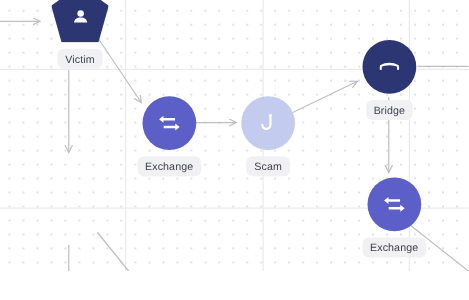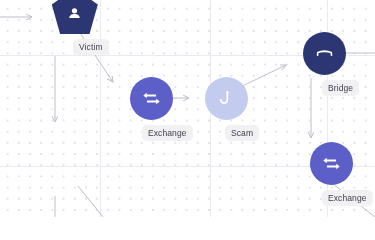--- a/index.html
+++ b/index.html
@@ -37,21 +37,20 @@
   .label{
     margin-top:5px;
     background:#f1f0f3;
     color:#3f4150;
     font-size:8.5px;
     line-height:1;
     padding:3.5px 6px;
     border-radius:5px;
     white-space:nowrap;
     letter-spacing:0.1px;
-    margin-left:32px;
   }
   .ico{display:block;}
 </style>
 </head>
 <body>
 
 <div id="canvas">
 
   <div class="gridline h" style="top:55px"></div>
   <div class="gridline h" style="top:166px"></div>

